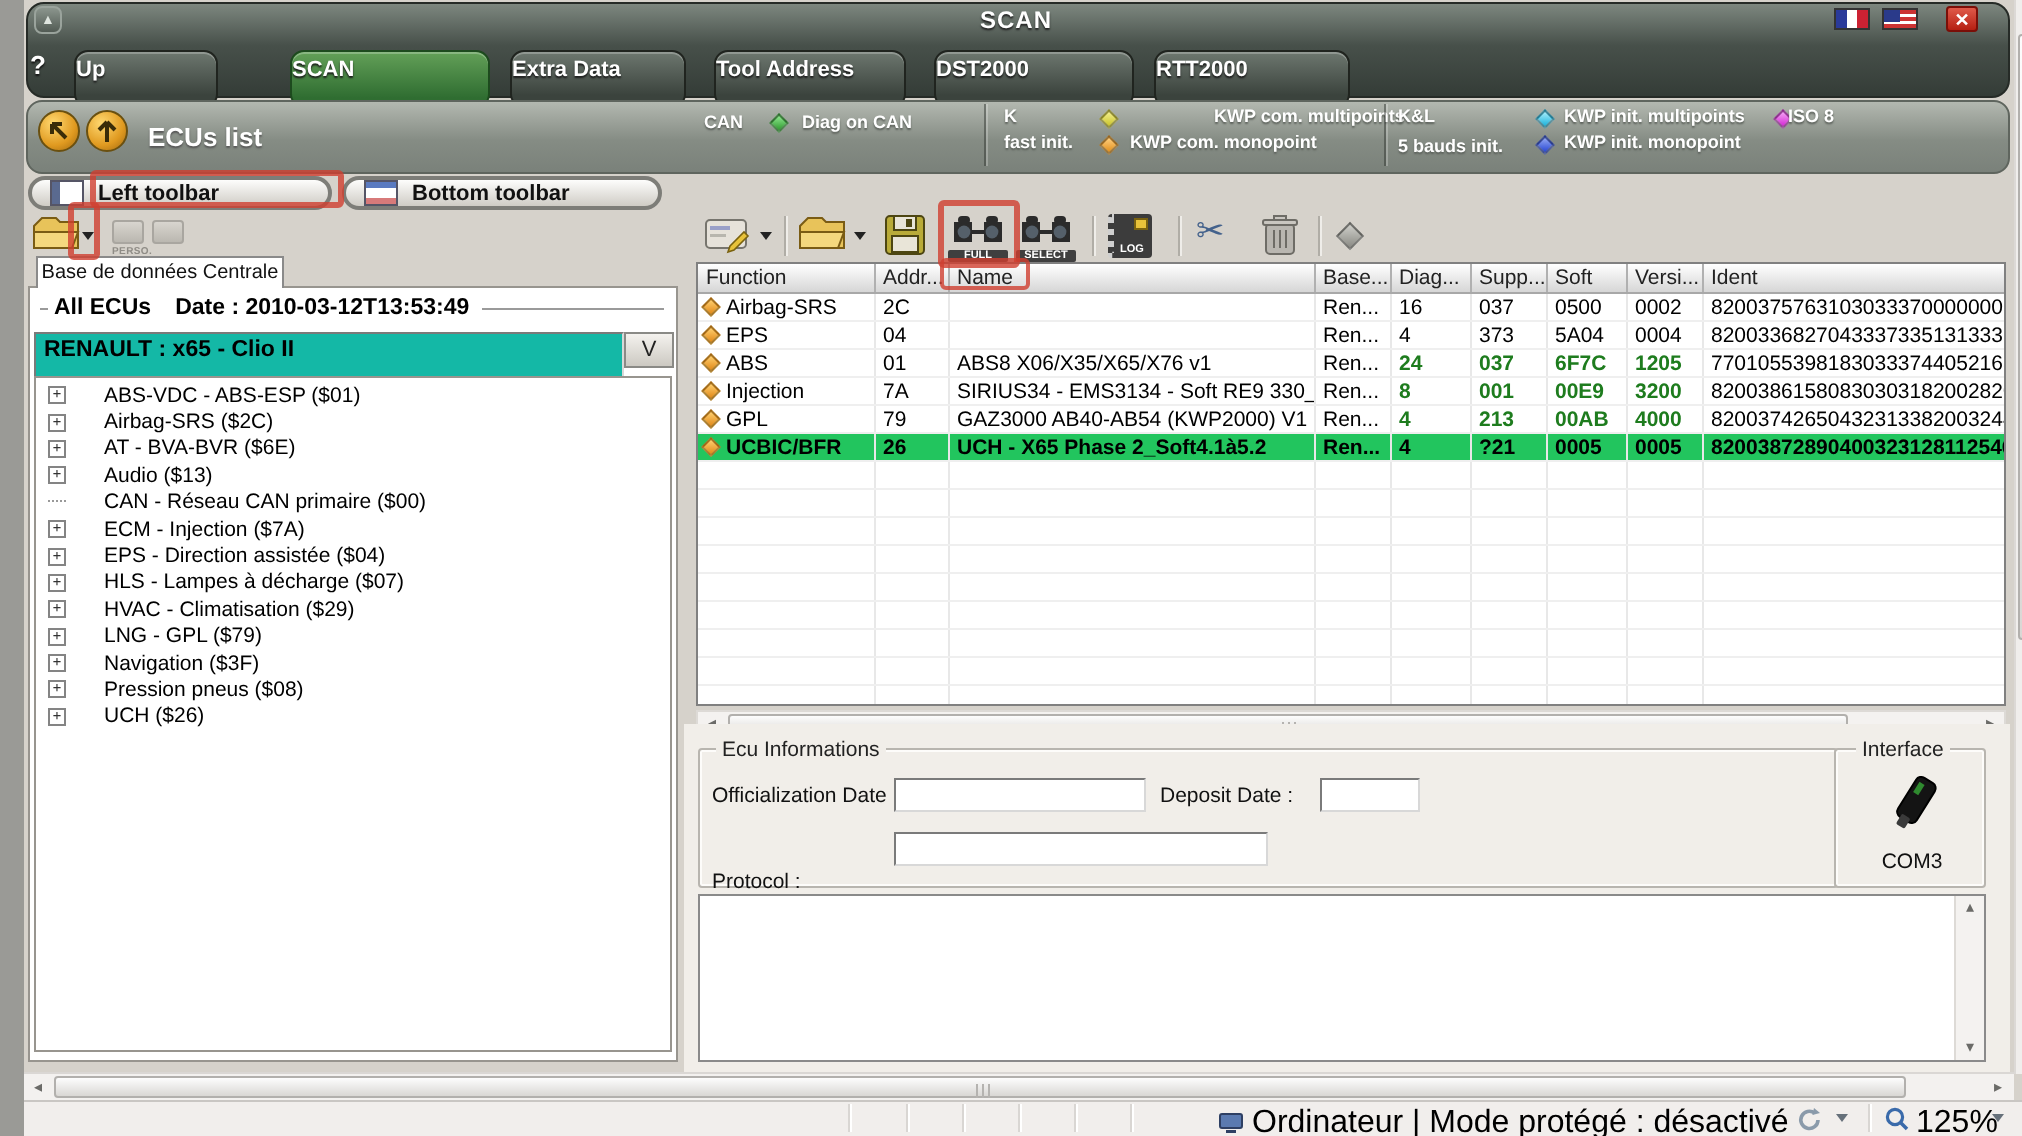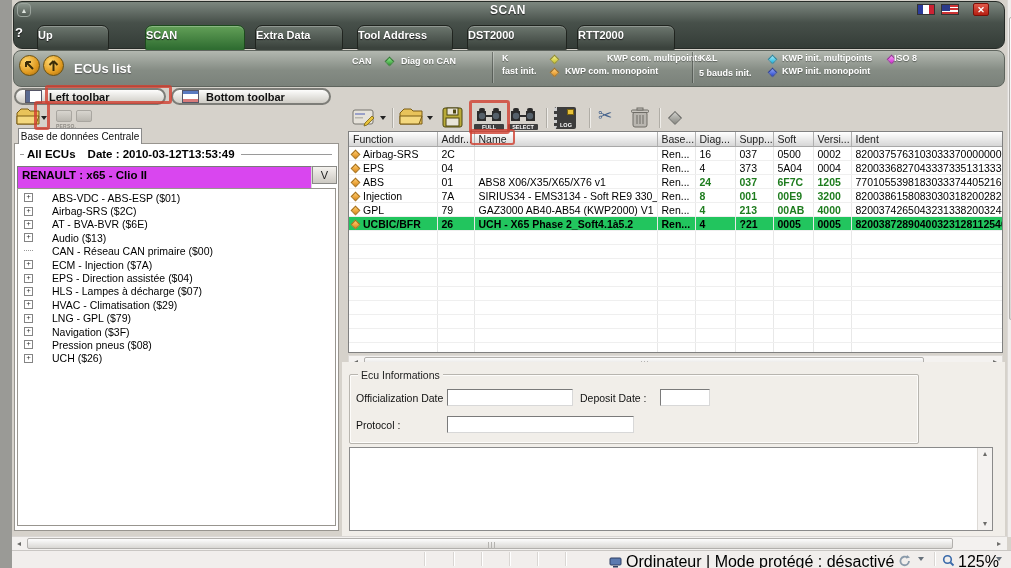--- a/index.html
+++ b/index.html
@@ -72,21 +72,21 @@
   .logbook .lk{position:absolute;right:2px;top:2px;width:7px;height:6px;background:#e8c23a;border:1px solid #7a6210;box-sizing:border-box;}
   .logbook .cap{position:absolute;left:3px;bottom:1px;color:#fff;font-size:5.5px;font-weight:bold;}
 
   
   .tab{left:6px;top:128px;width:124px;height:16px;background:#fff;border:1px solid #8a8a8a;border-bottom:none;
        font-size:10px;color:#111;text-align:center;line-height:15px;box-sizing:border-box;z-index:2;}
   .left-body{left:2px;top:143px;width:325px;height:388px;background:#fff;border:1px solid #98958f;box-sizing:border-box;}
   .grouphead{left:8px;top:148px;width:312px;display:flex;align-items:center;font-weight:bold;font-size:11.5px;color:#000;white-space:nowrap;}
   .grouphead::before{content:"";width:4px;height:1px;background:#9a9a9a;margin-right:3px;}
   .grouphead::after{content:"";flex:1;height:1px;background:#9a9a9a;margin-left:6px;}
-  .combo{left:5px;top:166px;width:295px;height:32px;background:#d946ef;border:1px solid #7a7a7a;
+  .combo{left:5px;top:166px;width:295px;height:32px;background:#14b8a6;border:1px solid #7a7a7a;
          border-right-color:#d8d8d8;border-bottom-color:#d8d8d8;box-sizing:border-box;
          font-weight:bold;font-size:11.5px;line-height:16px;padding-left:4px;color:#000;}
   .combo-btn{left:300px;top:166px;width:25px;height:18px;background:linear-gradient(#f4f2ee,#ccc9c2);
              border:1px solid #8a8a86;box-sizing:border-box;text-align:center;font-size:11px;line-height:16px;color:#222;}
   .treebox{left:5px;top:188px;width:319px;height:338px;background:#fff;border:1px solid #98958f;
            box-sizing:border-box;overflow:hidden;padding-top:2px;}
   .titem{height:13.4px;font-size:10.5px;color:#000;white-space:nowrap;display:flex;align-items:center;padding-left:6px;}
   .titem .exp{width:9px;height:9px;border:1px solid #848484;background:#fff;box-sizing:border-box;
               font:7px/7px "DejaVu Sans Mono",monospace;text-align:center;color:#333;flex:none;}
   .titem .exp::before{content:"+";}
@@ -539,22 +539,35 @@
     <div class="abs sb-arrow" style="right:1px;width:12px;">▸</div>
   </div>
 
   <div class="abs info-bg"></div>
   <div class="abs gbox" style="left:337px;top:374px;width:570px;height:70px;">
     <span class="gleg" style="left:8px;">Ecu Informations</span>
     <span class="abs ilabel" style="left:6px;top:17px;">Officialization Date :</span>
     <input class="abs ifield" style="left: 97px; top: 14px; width: 126px; height: 17px;" value="">
     <span class="abs ilabel" style="left:230px;top:17px;">Deposit Date :</span>
     <input class="abs ifield" style="left: 310px; top: 14px; width: 50px; height: 17px;" value="">
-    <span class="abs ilabel" style="left:6px;top:44px;">Protocol :</span>
+    <span class="abs ilabel" style="left:6px;top:60px;">Protocol :</span>
     <input class="abs ifield" style="left: 97px; top: 41px; width: 187px; height: 17px;" value="">
+  </div>
+  <div class="abs gbox" style="left:905px;top:374px;width:76px;height:70px;">
+    <span class="gleg" style="left:10px;">Interface</span>
+    <div class="abs" style="left:24px;top:10px;">
+      <svg width="30" height="32">
+          <g transform="rotate(32 15 16)">
+            <rect x="10" y="3" width="11" height="23" rx="3" fill="#141414" stroke="#000"></rect>
+            <rect x="12" y="6" width="3" height="6" fill="#2f8a2f"></rect>
+            <rect x="13" y="24" width="5" height="6" rx="1" fill="#3a3a3a"></rect>
+          </g>
+        </svg>
+    </div>
+    <div class="abs ilabel" style="left:0;top:50px;width:76px;text-align:center;">COM3</div>
   </div>
 
   <div class="abs bigbox"></div>
   <div class="abs sb-track" style="left:965px;top:448px;width:15px;height:82px;border:none;border-left:1px solid #dddad6;">
     <div class="abs sb-arrow" style="left:0;top:0;width:14px;">▴</div>
     <div class="abs sb-arrow" style="left:0;bottom:0;width:14px;">▾</div>
   </div>
 
   <div class="abs page-hscroll">
     <div class="abs sb-arrow" style="left:1px;top:1px;width:12px;">◂</div>

